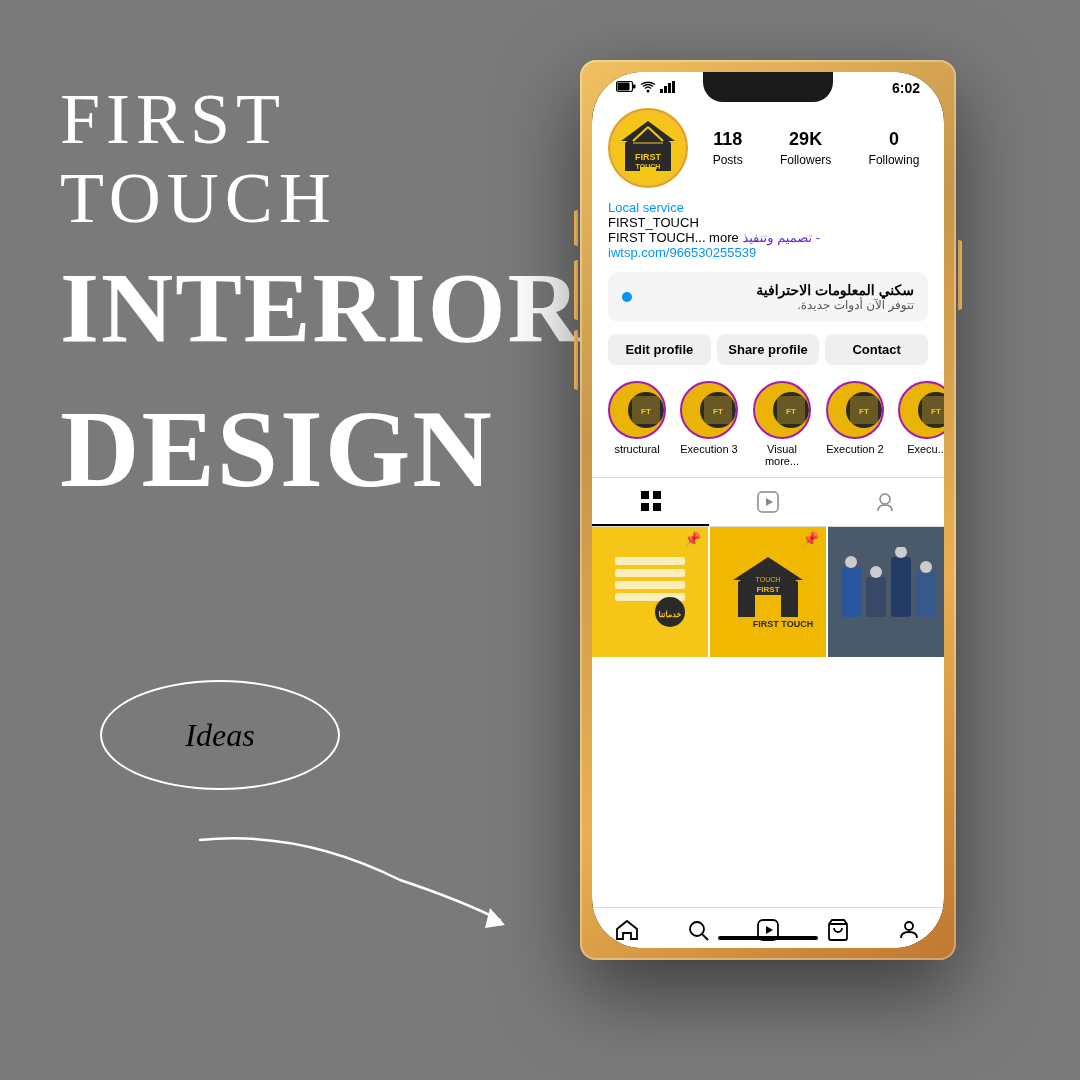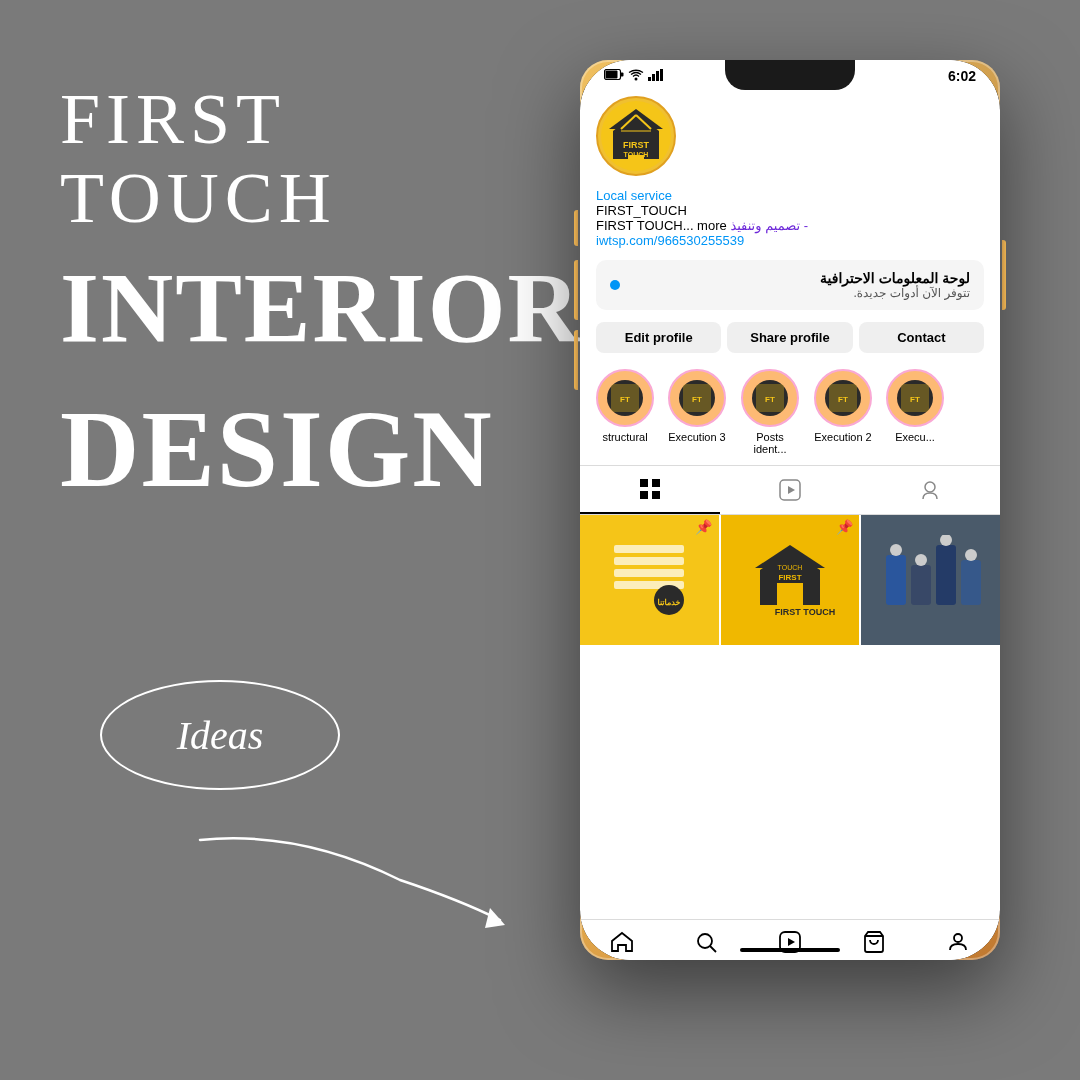--- a/index.html
+++ b/index.html
@@ -65,22 +65,22 @@
       height: 110px;
       border: 2.5px solid white;
       border-radius: 50%;
       display: flex;
       align-items: center;
       justify-content: center;
       position: relative;
     }
 
     .ideas-text {
-      font-size: 40px;
-      color: #ffffff;
+      font-size: 32px;
+      color: #000000;
       font-style: italic;
       font-family: 'Georgia', serif;
       font-weight: 300;
     }
 
     
     .arrow-svg {
       position: absolute;
       left: 180px;
       top: 820px;
@@ -91,24 +91,25 @@
     
     .phone-container {
       position: absolute;
       right: 40px;
       top: 60px;
       width: 460px;
       height: 960px;
     }
 
     .phone-outer {
-      width: 420px;
+      width: 376px;
       height: 900px;
       background: linear-gradient(145deg, #f0c060, #c8964a, #e8b050, #c07830);
-      border-radius: 28px;
+      border-radius: 16px;
+      padding: 12px;
       box-shadow: 0 30px 80px rgba(0,0,0,0.5), inset 0 0 0 2px rgba(255,255,255,0.3);
       position: relative;
     }
 
     .phone-inner {
       width: 100%;
       height: 100%;
       background: #1a1a1a;
       border-radius: 50px;
       overflow: hidden;
@@ -334,25 +335,25 @@
       flex-direction: column;
       align-items: center;
       gap: 4px;
       flex-shrink: 0;
     }
 
     .highlight-circle {
       width: 58px;
       height: 58px;
       border-radius: 50%;
-      background: #fdba74;
-      border: 2px solid #f9a8d4;
-      display: flex;
-      align-items: center;
-      justify-content: center;
+      background: #eab308;
+      border: 2px solid #a21caf;
+      display: flex;
+      align-items: center;
+      justify-content: flex-end;
       overflow: hidden;
     }
 
     .highlight-label {
       font-size: 11px;
       color: #000;
       text-align: center;
       max-width: 60px;
     }
 
@@ -562,36 +563,50 @@
 
               <rect x="15" y="32" width="40" height="22" fill="#2a2a2a"></rect>
               <text x="35" y="47" text-anchor="middle" fill="#f5c518" font-size="9" font-weight="bold" font-family="Arial">FIRST</text>
               <text x="35" y="56" text-anchor="middle" fill="#f5c518" font-size="7" font-weight="bold" font-family="Arial">TOUCH</text>
 
               <line x1="20" y1="28" x2="35" y2="14" stroke="#f5c518" stroke-width="2"></line>
               <line x1="50" y1="28" x2="35" y2="14" stroke="#f5c518" stroke-width="2"></line>
             </svg>
           </div>
 
+          <div class="stats-row">
+            <div class="stat-item">
+              <span class="stat-number">118</span>
+              <span class="stat-label">Posts</span>
+            </div>
+            <div class="stat-item">
+              <span class="stat-number">29K</span>
+              <span class="stat-label">Followers</span>
+            </div>
+            <div class="stat-item">
+              <span class="stat-number">0</span>
+              <span class="stat-label">Following</span>
+            </div>
+          </div>
         </div>
 
         <div class="bio-section">
           <div class="bio-category">Local service</div>
           <div class="bio-line">FIRST_TOUCH</div>
           <div class="bio-line">
             <span>FIRST TOUCH... more</span>
             <span style="color:#6d28d9">تصميم وتنفيذ -</span>
           </div>
           <div class="bio-link">iwtsp.com/966530255539</div>
         </div>
 
         <div class="pro-banner">
           <div class="pro-dot"></div>
           <div class="pro-banner-text">
-            <div class="pro-banner-title">لوحة المعلومات الاحترافية</div>
+            <div class="pro-banner-title">سكني المعلومات الاحترافية</div>
             <div class="pro-banner-sub">تتوفر الآن أدوات جديدة.</div>
           </div>
         </div>
 
         <div class="action-buttons">
           <button class="action-btn">Edit profile</button>
           <button class="action-btn">Share profile</button>
           <button class="action-btn">Contact</button>
         </div>
 
@@ -617,21 +632,21 @@
             <span class="highlight-label">Execution 3</span>
           </div>
           <div class="highlight-item">
             <div class="highlight-circle">
               <svg width="36" height="36" viewBox="0 0 36 36">
                 <rect width="36" height="36" rx="18" fill="#2a2a2a"></rect>
                 <rect x="4" y="4" width="28" height="28" rx="4" fill="#f5c518" opacity="0.3"></rect>
                 <text x="18" y="22" text-anchor="middle" fill="#f5c518" font-size="8" font-weight="bold">FT</text>
               </svg>
             </div>
-            <span class="highlight-label">Posts ident...</span>
+            <span class="highlight-label">Visual more...</span>
           </div>
           <div class="highlight-item">
             <div class="highlight-circle">
               <svg width="36" height="36" viewBox="0 0 36 36">
                 <rect width="36" height="36" rx="18" fill="#2a2a2a"></rect>
                 <rect x="4" y="4" width="28" height="28" rx="4" fill="#f5c518" opacity="0.3"></rect>
                 <text x="18" y="22" text-anchor="middle" fill="#f5c518" font-size="8" font-weight="bold">FT</text>
               </svg>
             </div>
             <span class="highlight-label">Execution 2</span>

